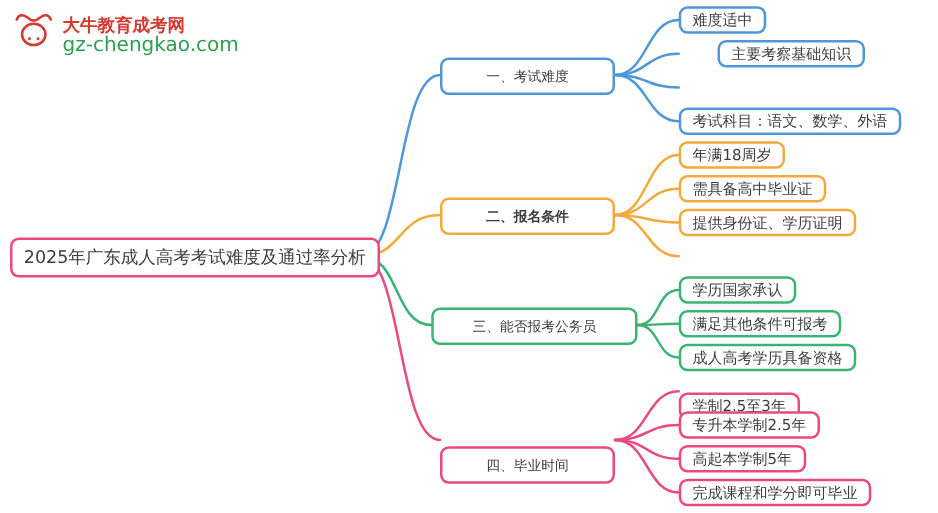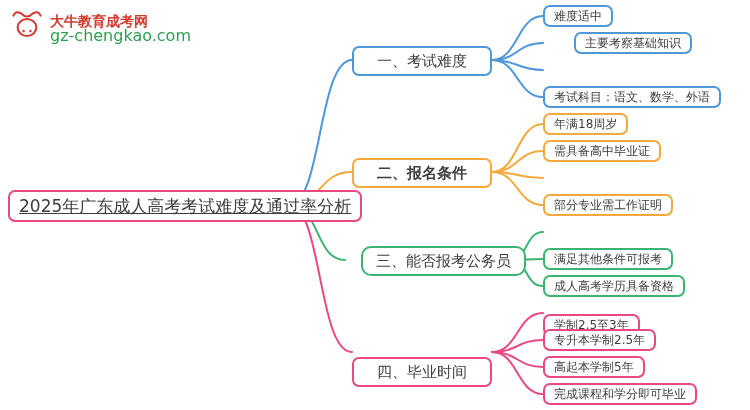--- a/index.html
+++ b/index.html
@@ -23,27 +23,26 @@
     border:2px solid #999;
     border-radius:7px;
     color:#3d3d3d;
     white-space:nowrap;
     display:flex;align-items:center;justify-content:center;
     z-index:1;
     box-sizing:border-box;
   }
   .root{
     left:8px;top:190px;height:30px;
-    padding:14px 9px;font-size:17px;
+    padding:14px 9px;font-size:14px;
     border-color:#e94980;
-    text-decoration:underline;
   }
   .branch{
     left:352px;height:28px;min-width:140px;
-    padding:13px 12px;font-size:15px;
+    padding:13px 12px;font-size:11px;
   }
   .leaf{
     left:543px;height:22px;
     padding:4px 9px;font-size:12px;
     border-width:2px;
   }
   .b-blue{border-color:#4e97d9;}
   .b-orange{border-color:#f3a93c;}
   .b-green{border-color:#3cb371;}
   .b-pink{border-color:#e94980;}
@@ -103,31 +102,32 @@
     <span>
       <div class="logo-text-title">大牛教育成考网</div>
       <div class="logo-text-url">gz-chengkao.com</div>
     </span>
   </div>
 
   <div class="node root">2025年广东成人高考考试难度及通过率分析</div>
 
   <div class="node branch b-blue" style="top:46px;">一、考试难度</div>
   <div class="node branch b-orange" style="top:158px;font-weight:bold;">二、报名条件</div>
-  <div class="node branch b-green" style="top:246px;left:361px;min-width:165px;border-radius:10px;">三、能否报考公务员</div>
+  <div class="node branch b-green" style="top:246px;left:345px;min-width:165px;">三、能否报考公务员</div>
   <div class="node branch b-pink" style="top:338px;margin-top:19px;">四、毕业时间</div>
 
   <div class="node leaf b-blue" style="top:5px;">难度适中</div>
   <div class="node leaf b-blue" style="top:32px;margin-left:31px;">主要考察基础知识</div>
   <div class="node leaf b-blue" style="top:86px;">考试科目：语文、数学、外语</div>
 
   <div class="node leaf b-orange" style="top:113px;">年满18周岁</div>
   <div class="node leaf b-orange" style="top:140px;">需具备高中毕业证</div>
-  <div class="node leaf b-orange" style="top:194px;">部分专业需工作证明</div>
+  <div class="node leaf b-orange" style="top:167px;">提供身份证、学历证明</div>
 
+  <div class="node leaf b-green" style="top:221px;">学历国家承认</div>
   <div class="node leaf b-green" style="top:248px;">满足其他条件可报考</div>
   <div class="node leaf b-green" style="top:275px;">成人高考学历具备资格</div>
 
   <div class="node leaf b-pink" style="top:302px;margin-top:12px;">学制2.5至3年</div>
   <div class="node leaf b-pink" style="top:329px;">专升本学制2.5年</div>
   <div class="node leaf b-pink" style="top:356px;">高起本学制5年</div>
   <div class="node leaf b-pink" style="top:383px;">完成课程和学分即可毕业</div>
 
 </div>
 

